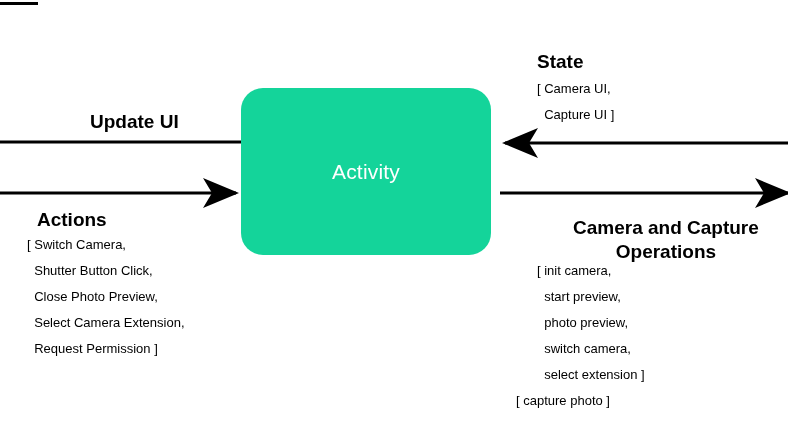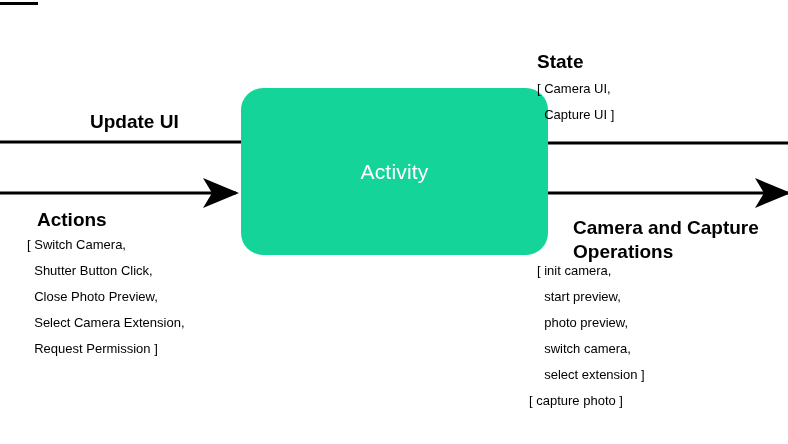--- a/index.html
+++ b/index.html
@@ -24,21 +24,21 @@
     top: 0;
     width: 788px;
     height: 444px;
   }
 
   
   .node {
     position: absolute;
     left: 241px;
     top: 88px;
-    width: 307px;
+    width: 250px;
     height: 167px;
     border-radius: 22px;
     background: #14d49a;
     display: flex;
     align-items: center;
     justify-content: center;
     box-sizing: border-box;
   }
   .node-label {
     color: #ffffff;
@@ -61,35 +61,36 @@
   
   .lbl {
     position: absolute;
     color: #000000;
     white-space: pre;
   }
   .lbl-title {
     font-size: 19px;
     font-weight: 700;
     line-height: 24px;
+    text-align: center;
   }
   .lbl-body {
     font-size: 13px;
     font-weight: 400;
     line-height: 26px;
   }
 
   #label-update-ui { left: 62px;  top: 110px; margin-left: 28px; }
   #label-state     { left: 537px; top: 50px;  }
   #label-state-list{ left: 537px; top: 76px;  }
   #label-actions   { left: 37px;  top: 208px; }
   #label-actions-list { left: 27px; top: 232px; }
   #label-ops       { left: 537px; top: 216px; margin-left: 36px; }
   #label-ops-list  { left: 537px; top: 258px; }
-  #label-ops-list2 { left: 529px; top: 388px; }
+  #label-ops-list2 { left: 516px; top: 388px; }
 </style>
 </head>
 <body>
 
 <div id="canvas">
 
   <div class="corner-rule"></div>
 
   <svg id="edges" viewBox="0 0 788 444" xmlns="http://www.w3.org/2000/svg">
     <defs>

